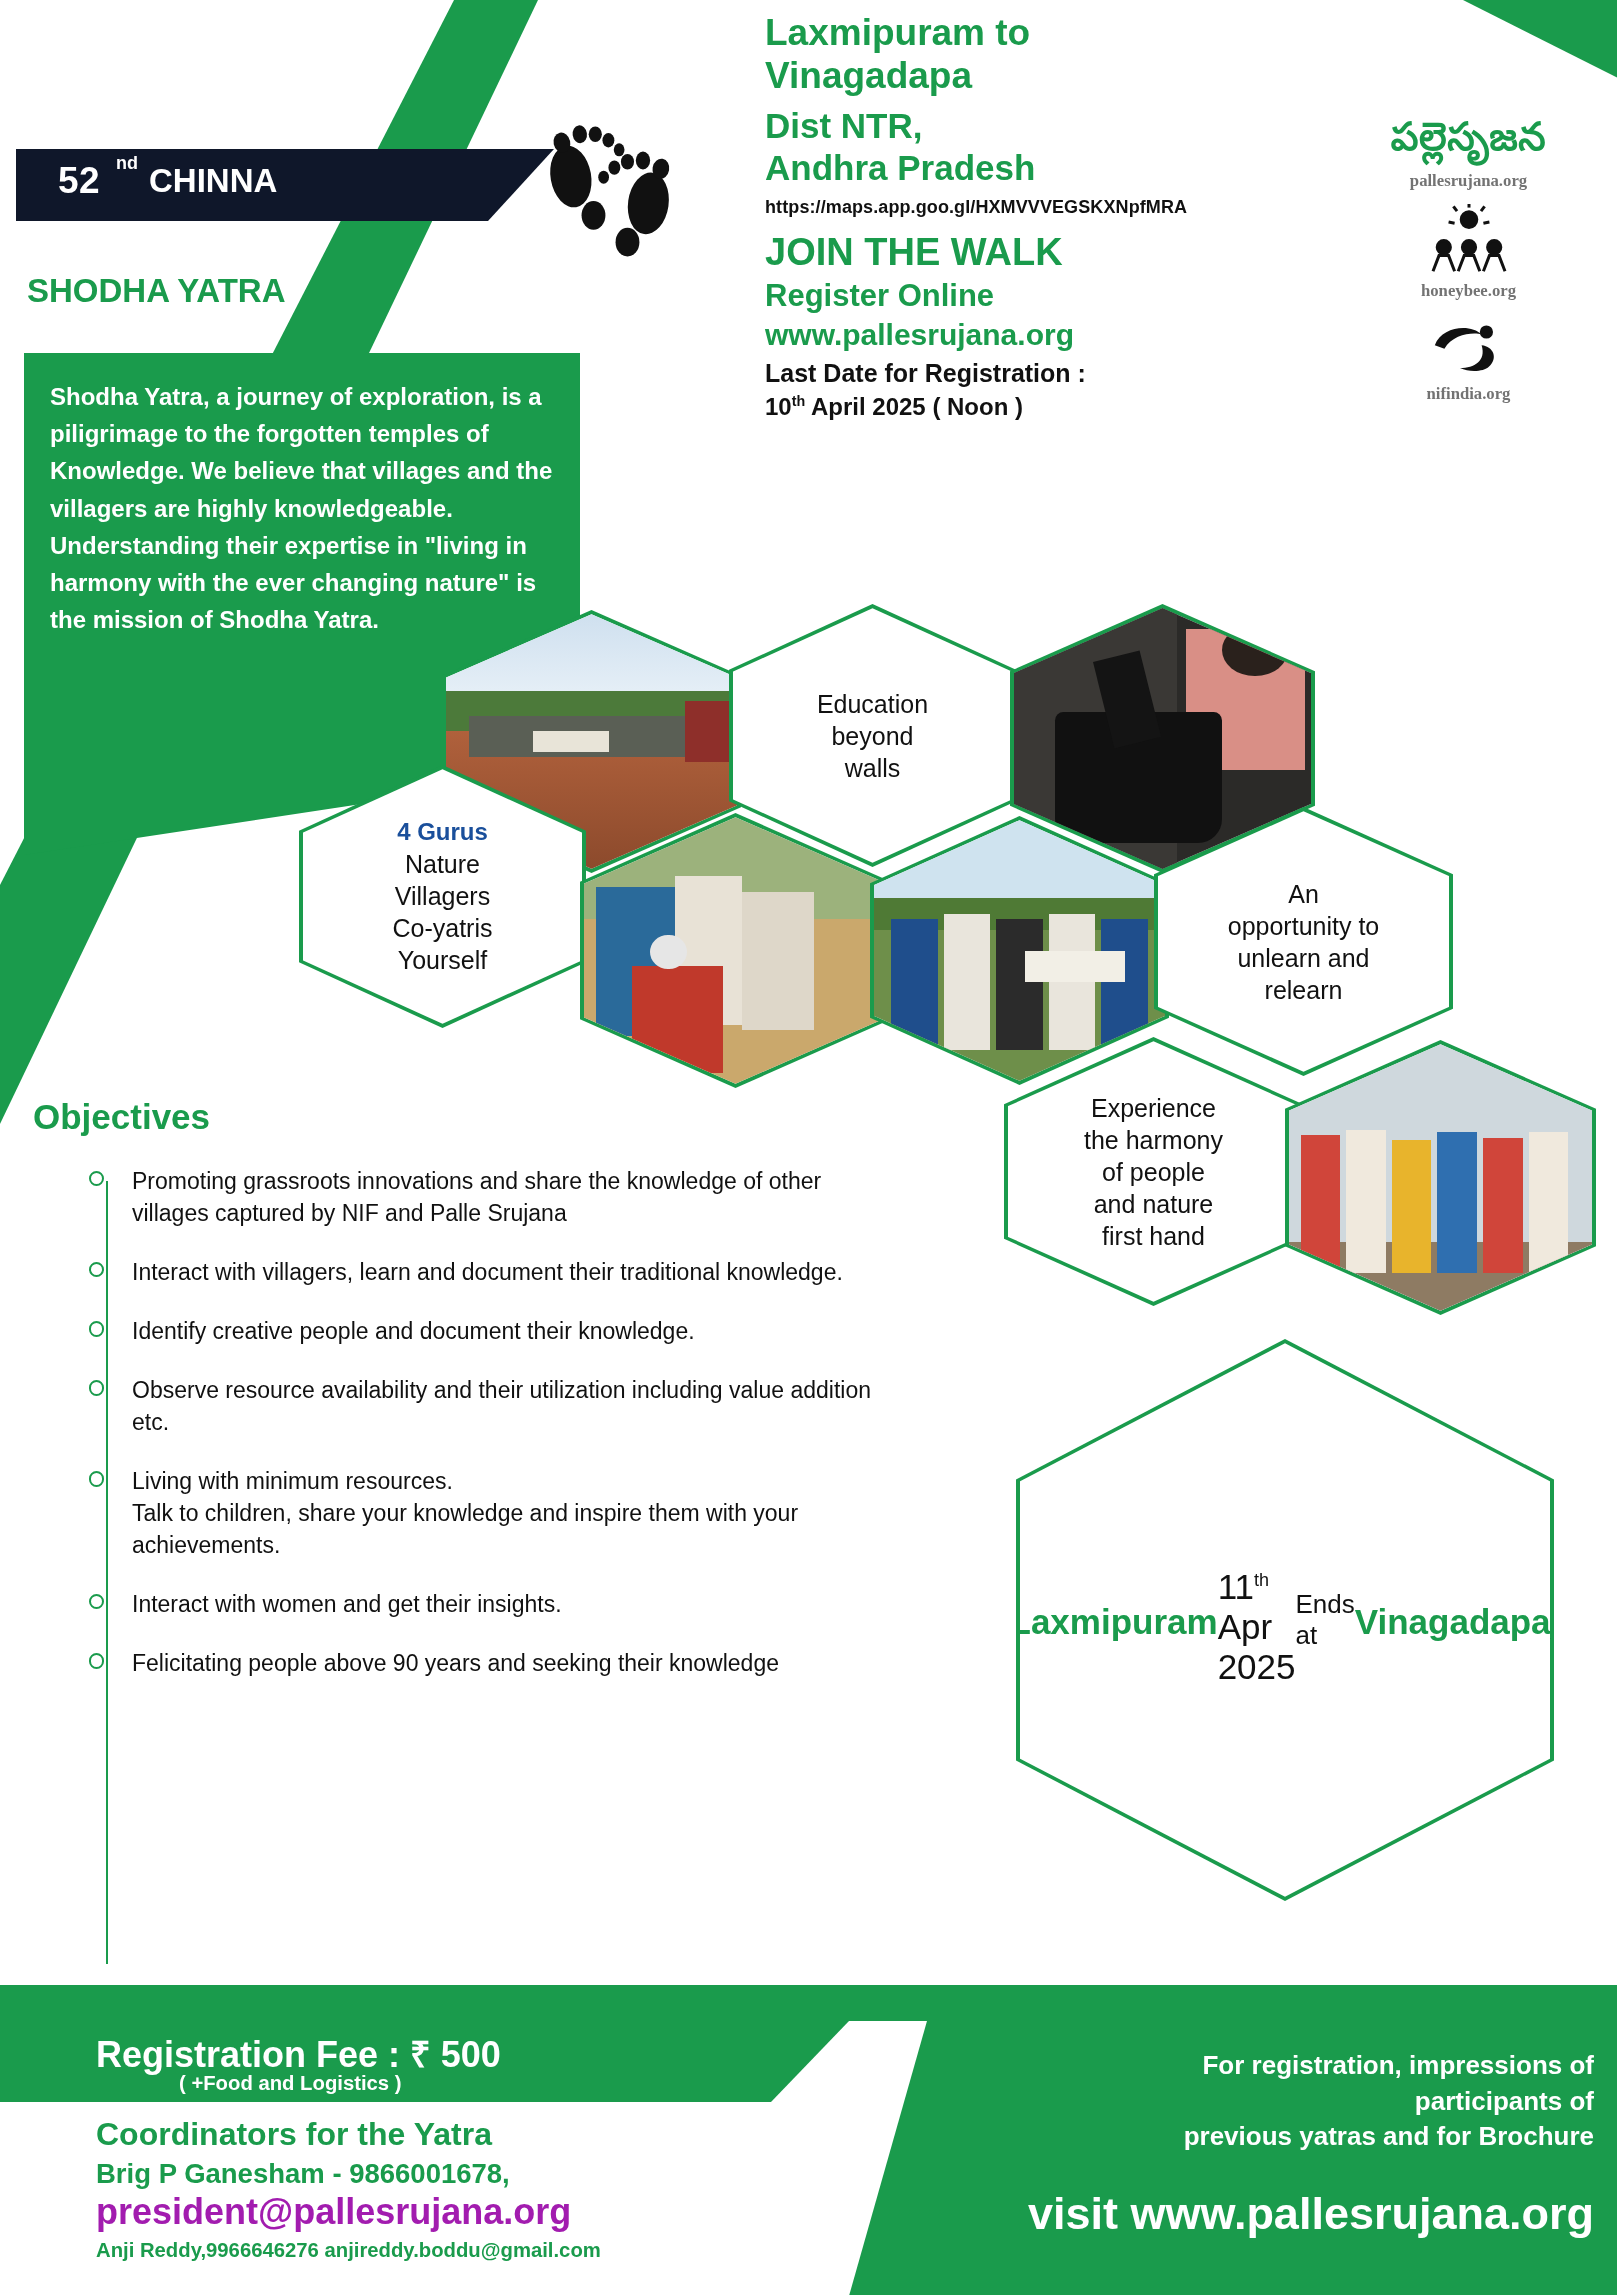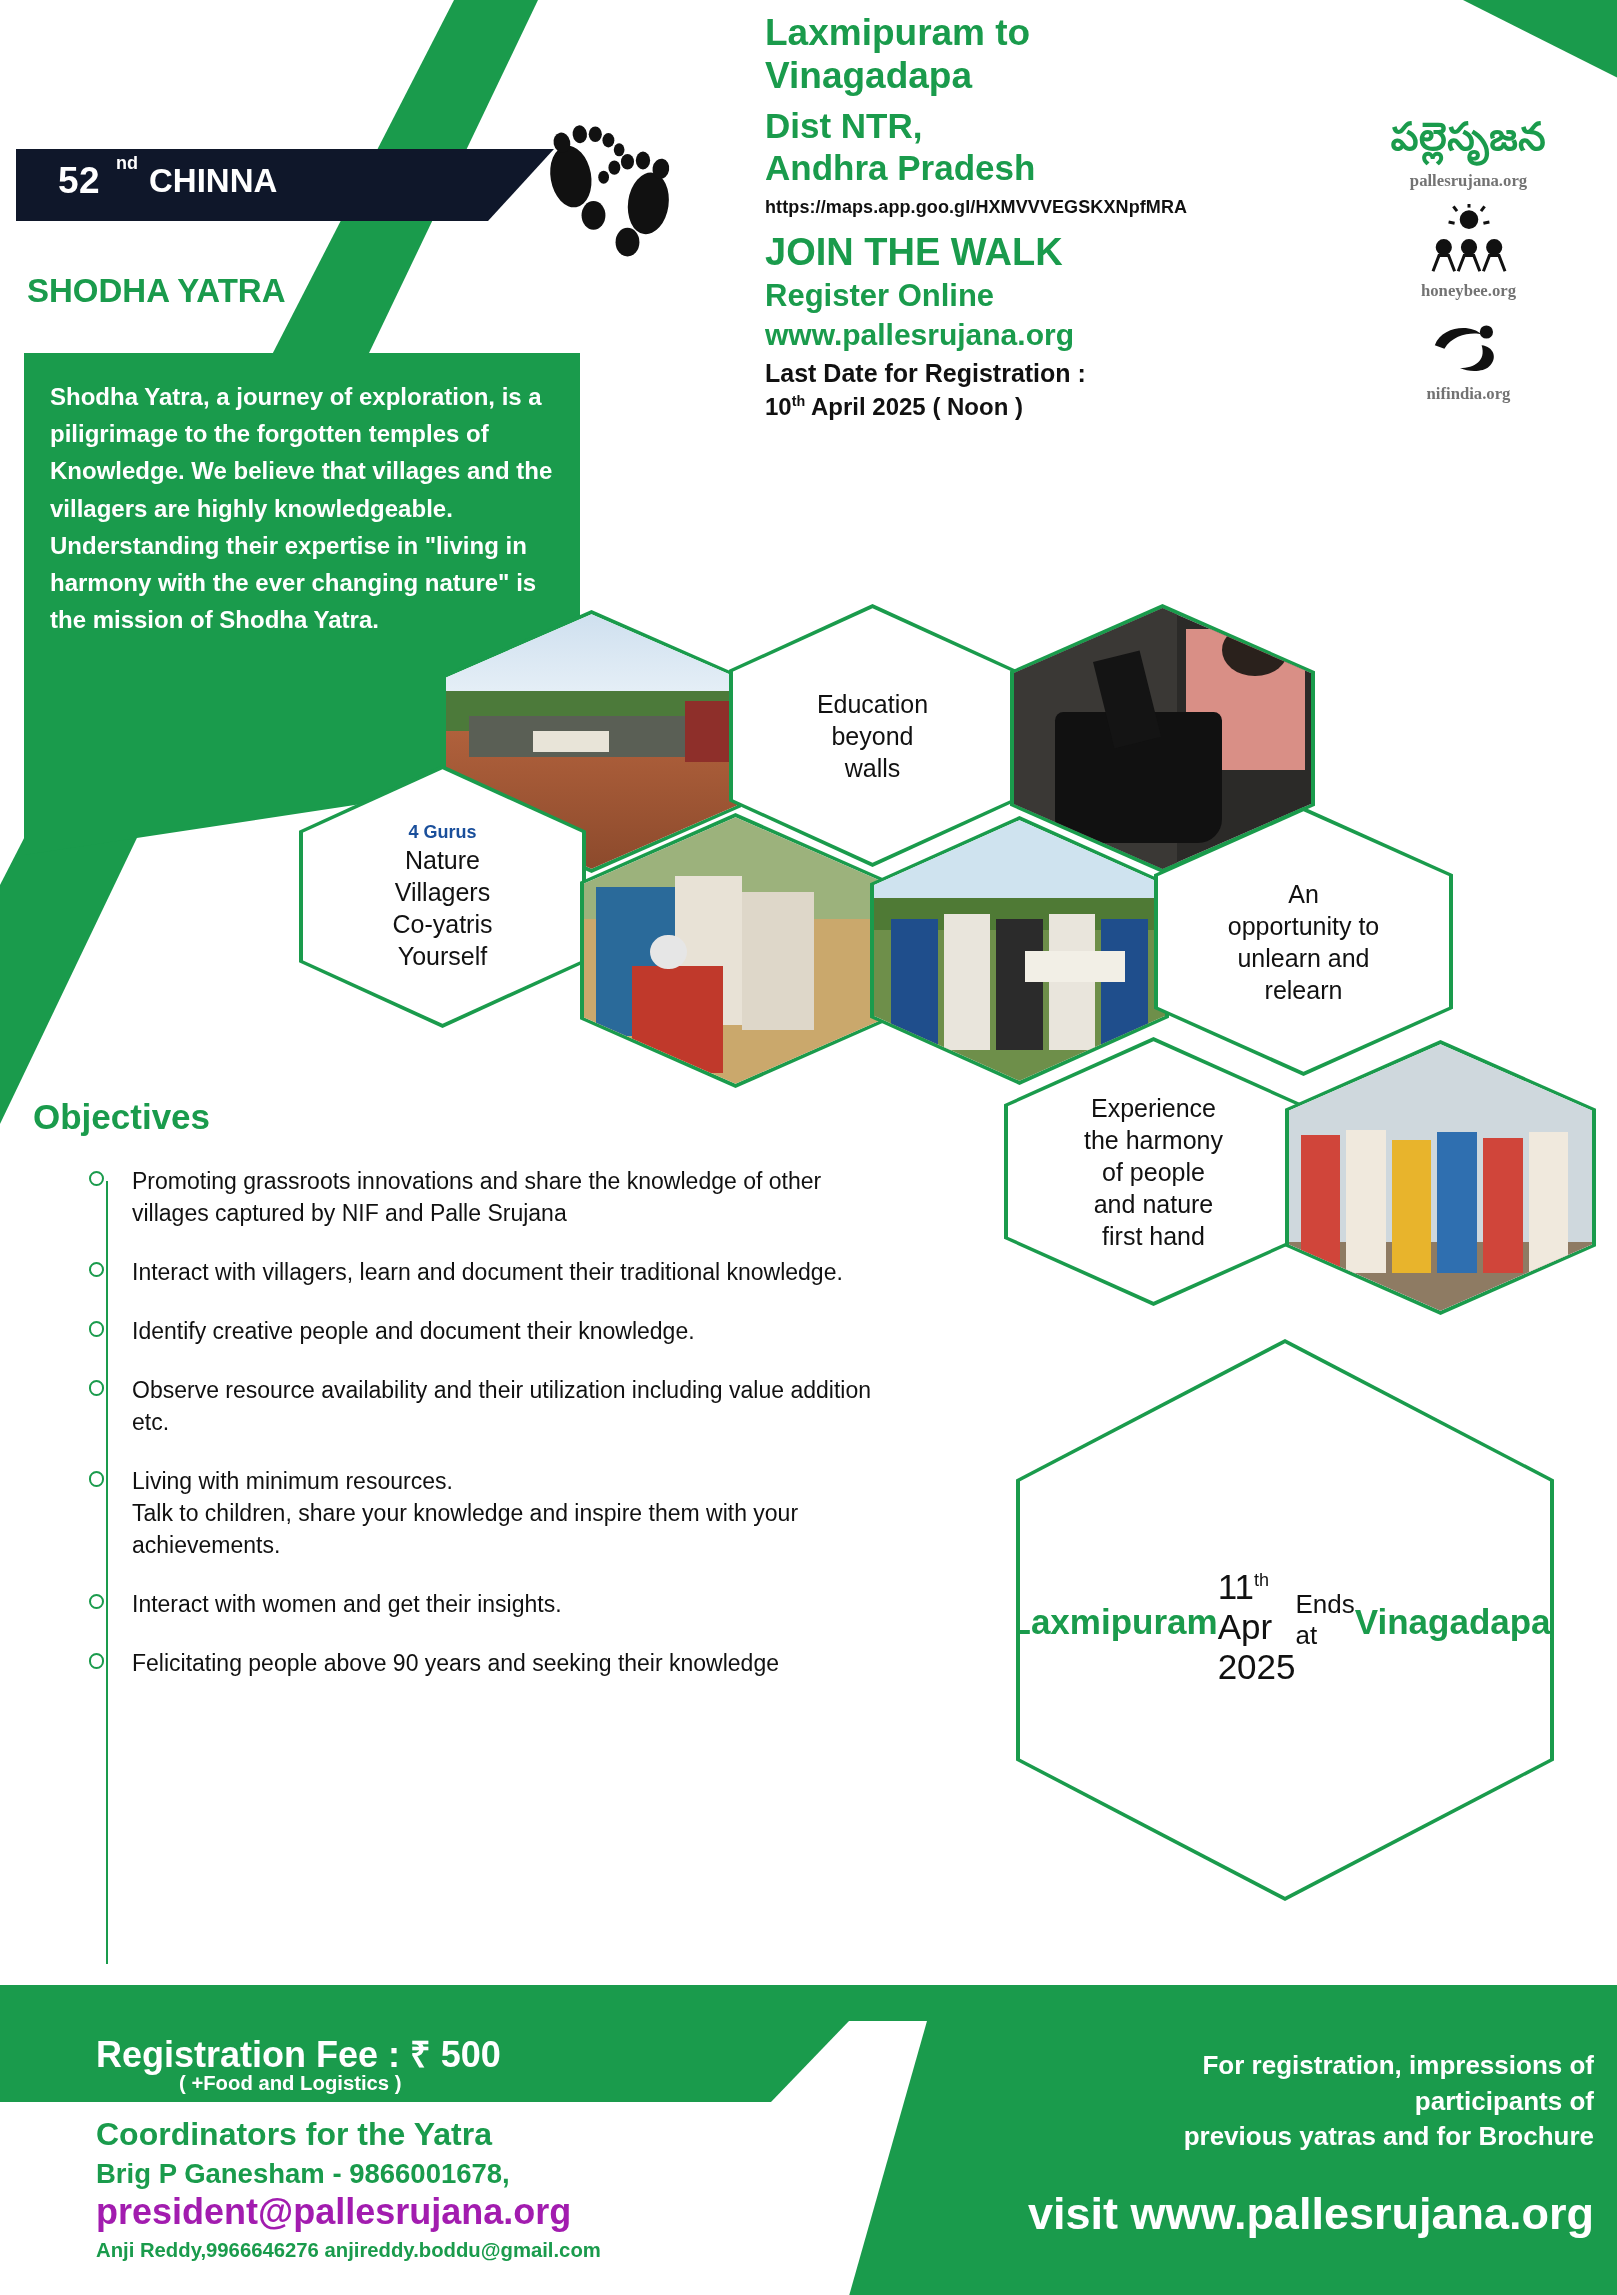--- a/index.html
+++ b/index.html
@@ -118,21 +118,21 @@
   .hex-outer { background: #1a9b4c; }
   .hex-inner {
     position: absolute; left: 3.6px; top: 4.2px; right: 3.6px; bottom: 4.2px;
     clip-path: polygon(50% 0%, 100% 25%, 100% 75%, 50% 100%, 0% 75%, 0% 25%);
     background: #ffffff;
     display: flex; align-items: center; justify-content: center;
     text-align: center;
     overflow: hidden;
   }
   .hex-text { font-size: 25px; line-height: 1.28; color: #111; padding: 0 18px; }
-  .hex-text b { display: block; font-size: 18px; color: #1a4f9b; font-weight: bold; }
+  .hex-text b { display: block; font-size: 24px; color: #1a4f9b; font-weight: bold; }
 
   
   .ph { position: absolute; inset: 0; }
   .ph .sky { position:absolute; left:0; top:0; right:0; height: 38%; }
   .ph .gr  { position:absolute; left:0; bottom:0; right:0; height: 62%; }
 
   
   #obj-title {
     position: absolute; left: 33px; top: 1097px; z-index: 6;
     font-size: 35px; font-weight: bold; color: #1a9b4c;

